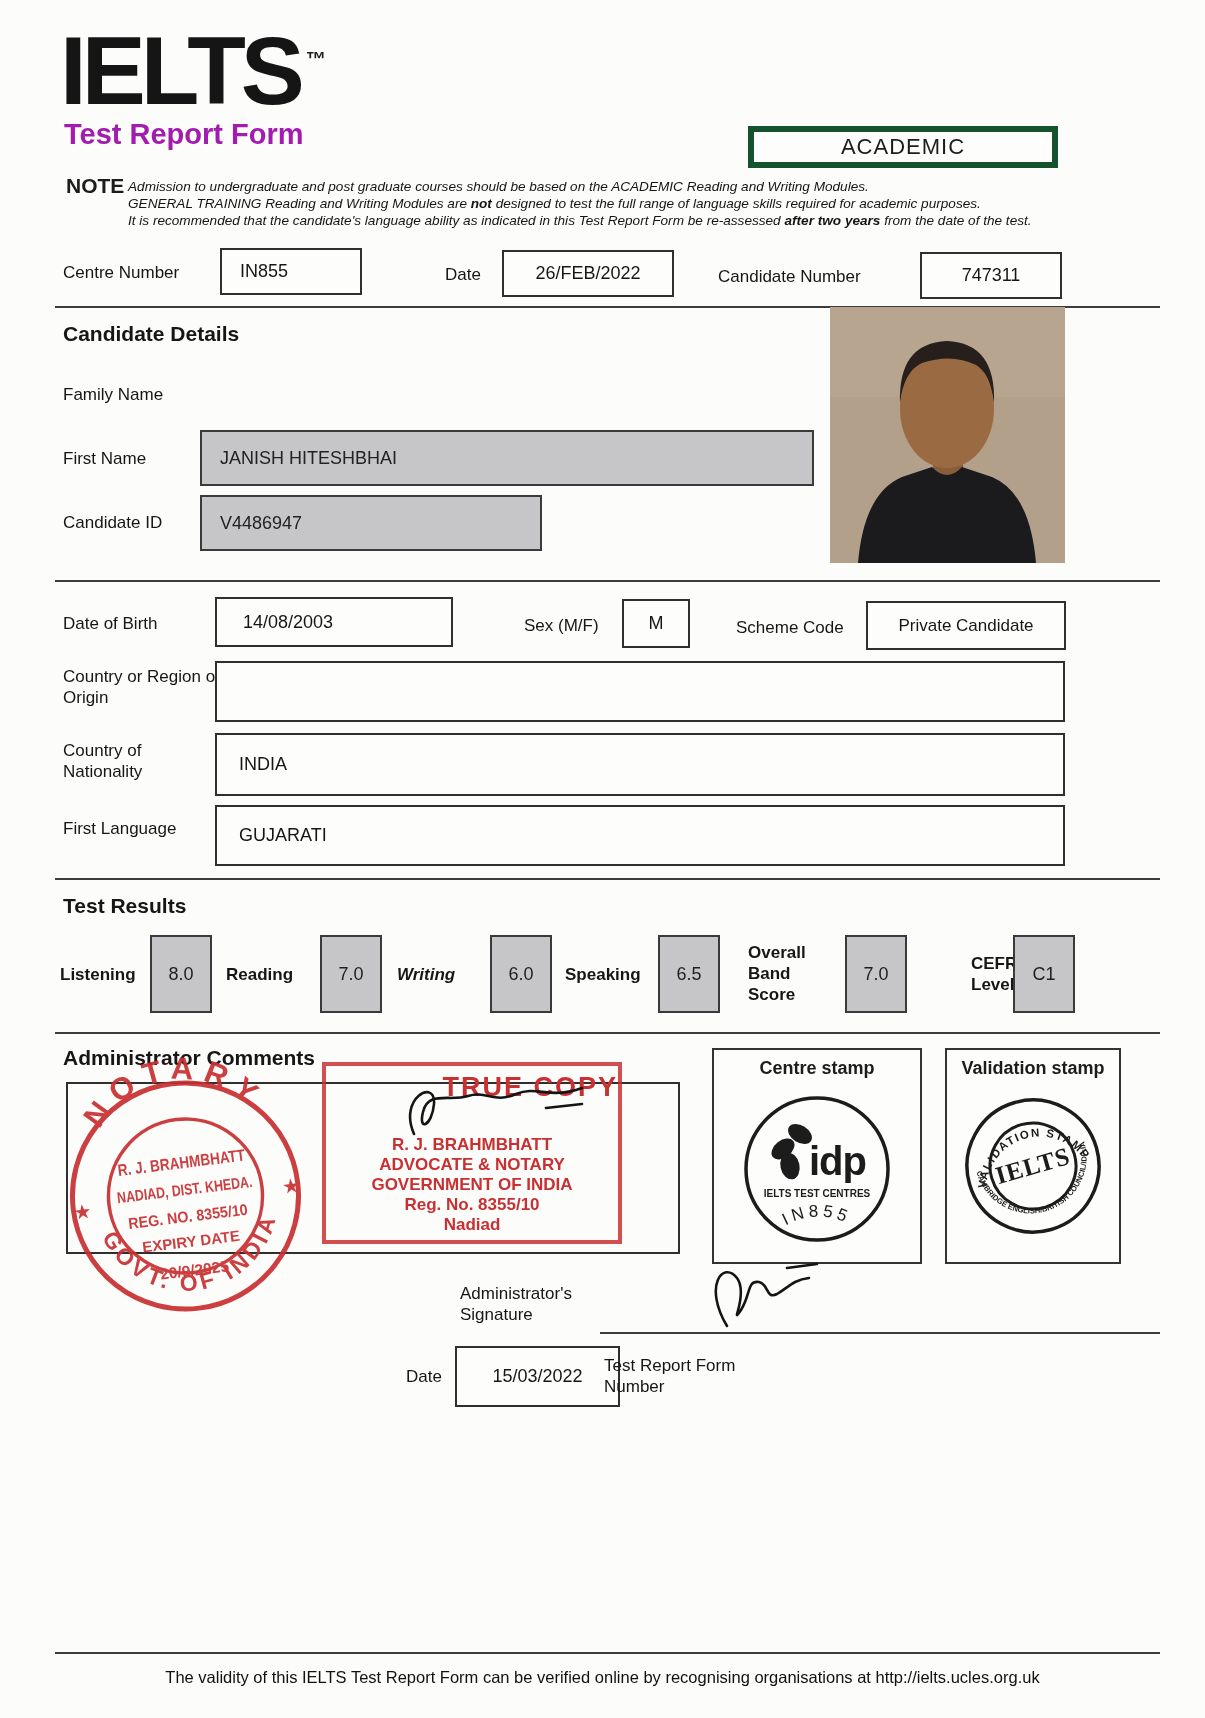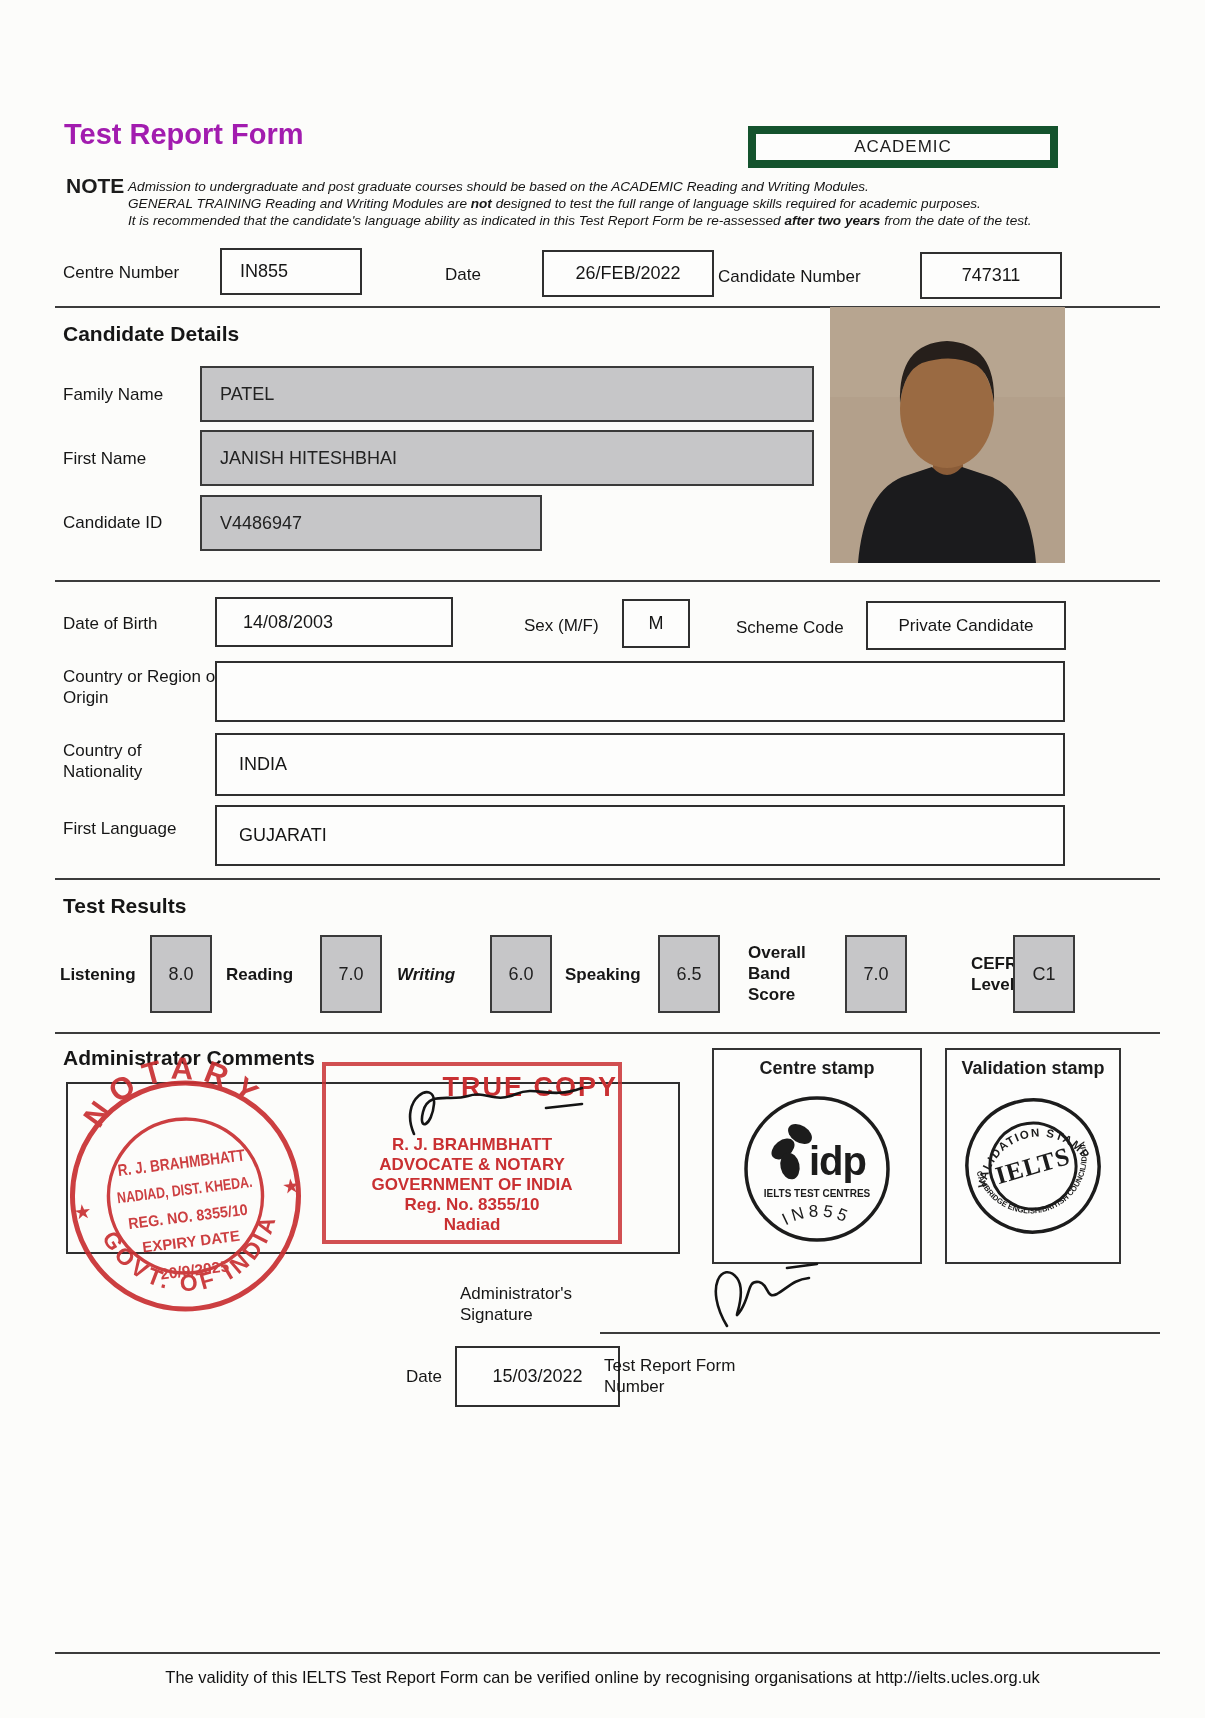--- a/index.html
+++ b/index.html
@@ -4,22 +4,22 @@
 <style>
   * { margin:0; padding:0; box-sizing:border-box; }
   body { font-family:"Liberation Sans", sans-serif; background:#d8d8d8; }
   .page { position:relative; width:1205px; height:1718px; margin:0 auto;
           background:#fcfcfa; overflow:hidden; color:#1c1c1c; }
   .abs { position:absolute; }
   .logo { font-weight:900; font-size:96px; letter-spacing:-5px; color:#151515;
           font-family:"Liberation Sans",sans-serif; transform:scaleY(1.04); }
   .tm { font-size:20px; font-weight:700; vertical-align:38px; letter-spacing:0; margin-left:6px;}
   .form-title { font-size:29px; font-weight:700; color:#a21caf; }
-  .module-box { border:8px solid #14532d; display:flex; align-items:center; justify-content:center;
-                font-size:17px; letter-spacing:1px; background:#fdfdfc;}
+  .module-box { border:6px solid #14532d; display:flex; align-items:center; justify-content:center;
+                font-size:22px; letter-spacing:1px; background:#fdfdfc;}
   .note-label { font-size:21px; font-weight:700; }
   .note-text { font-size:13.6px; font-style:italic; line-height:16.8px; color:#151515;}
   .note-text b { font-weight:700; }
   .lbl { font-size:17px; color:#161616; line-height:21px;}
   .lbl-b { font-weight:700; }
   .wbox { background:#fdfdfc; border:2px solid #2f2f2f; display:flex; align-items:center;
           font-size:18px; color:#161616; }
   .wbox.ctr { justify-content:center; }
   .gbox { background:#c6c6c8; border:2px solid #3a3a3a; display:flex; align-items:center;
           font-size:18px; color:#222; }
@@ -35,53 +35,53 @@
   .tc-line { font-size:17px; font-weight:800; text-align:center; line-height:20px;}
   .stamp-box { border:2px solid #333; background:#fdfdfc; }
   .stamp-box-title { font-size:18px; font-weight:700; text-align:center; margin-top:8px; }
   .footer-text { font-size:16.5px; text-align:center; color:#111; }
 </style>
 </head>
 <body>
 
 <div class="page">
 
+  <div class="abs" style="left:60px; top:16px;">
+    <span class="logo">IELTS</span><span class="tm">™</span>
+  </div>
   <div class="abs form-title" style="left:64px; top:118px;">Test Report Form</div>
   <div class="abs module-box" style="left:748px; top:126px; width:310px; height:42px;">
     <span>ACADEMIC</span>
   </div>
 
   <div class="abs note-label" style="left:66px; top:174px;">NOTE</div>
   <div class="abs note-text" style="left:128px; top:179px; width:960px;">
     <div>Admission to undergraduate and post graduate courses should be based on the ACADEMIC Reading and Writing Modules.</div>
     <div><span>GENERAL TRAINING Reading and Writing Modules are </span><b>not</b><span> designed to test the full range of language skills required for academic purposes.</span></div>
     <div><span>It is recommended that the candidate's language ability as indicated in this Test Report Form be re-assessed </span><b>after two years</b><span> from the date of the test.</span></div>
   </div>
 
   <div class="abs lbl" style="left:63px; top:262px;">Centre Number</div>
   <div class="abs wbox pl" style="left:220px; top:248px; width:142px; height:47px;">
       <span>IN855</span>
     </div>
   <div class="abs lbl" style="left:445px; top:264px;">Date</div>
-  <div class="abs wbox ctr" style="left:502px; top:250px; width:172px; height:47px;margin-left:40px;">
+  <div class="abs wbox ctr" style="left:502px; top:250px; width:172px; height:47px;">
       <span>26/FEB/2022</span>
     </div>
   <div class="abs lbl" style="left:718px; top:266px;">Candidate Number</div>
   <div class="abs wbox ctr" style="left:920px; top:252px; width:142px; height:47px;">
       <span>747311</span>
     </div>
 
   <div class="abs hline" style="left:55px; top:306px; width:1105px;"></div>
 
   <div class="abs sect-title" style="left:63px; top:322px;">Candidate Details</div>
 
   <div class="abs lbl" style="left:63px; top:384px;">Family Name</div>
-  <div class="abs gbox pl" style="left:200px; top:366px; width:614px; height:56px;">
-      <span>PATEL</span>
-    </div>
 
   <div class="abs lbl" style="left:63px; top:448px;">First Name</div>
   <div class="abs gbox pl" style="left:200px; top:430px; width:614px; height:56px;">
       <span>JANISH HITESHBHAI</span>
     </div>
 
   <div class="abs lbl" style="left:63px; top:512px;">Candidate ID</div>
   <div class="abs gbox pl" style="left:200px; top:495px; width:342px; height:56px;">
       <span>V4486947</span>
     </div>

